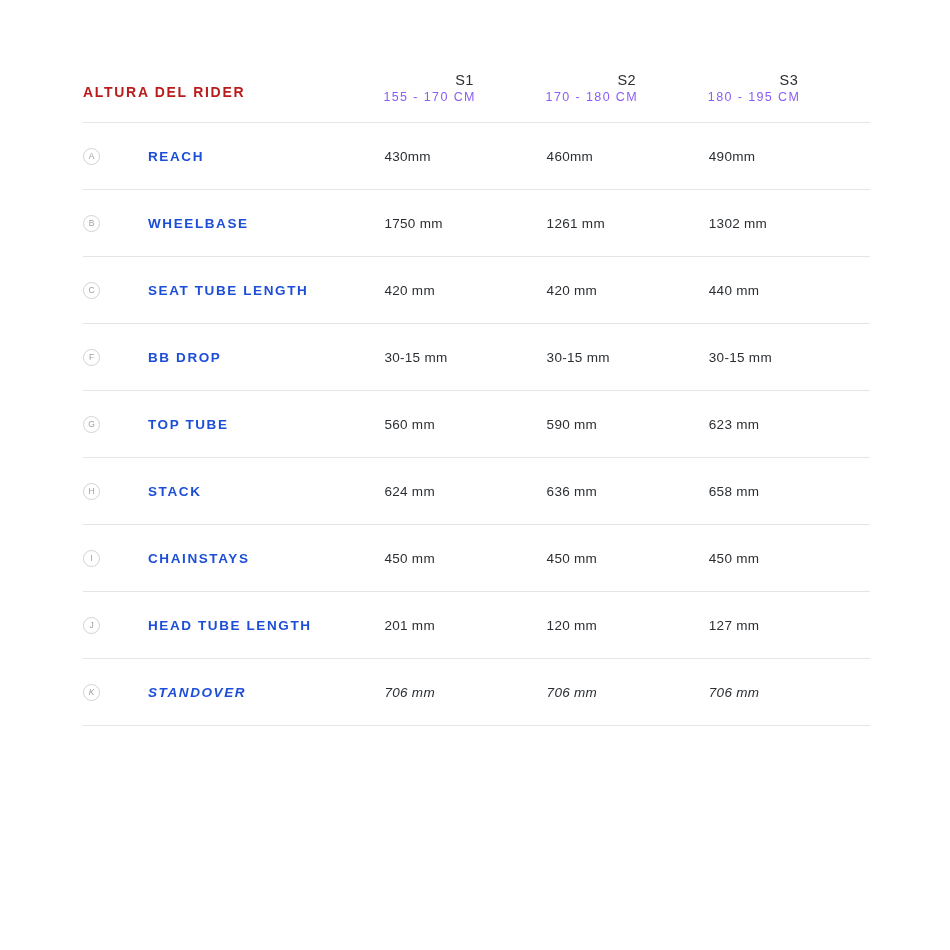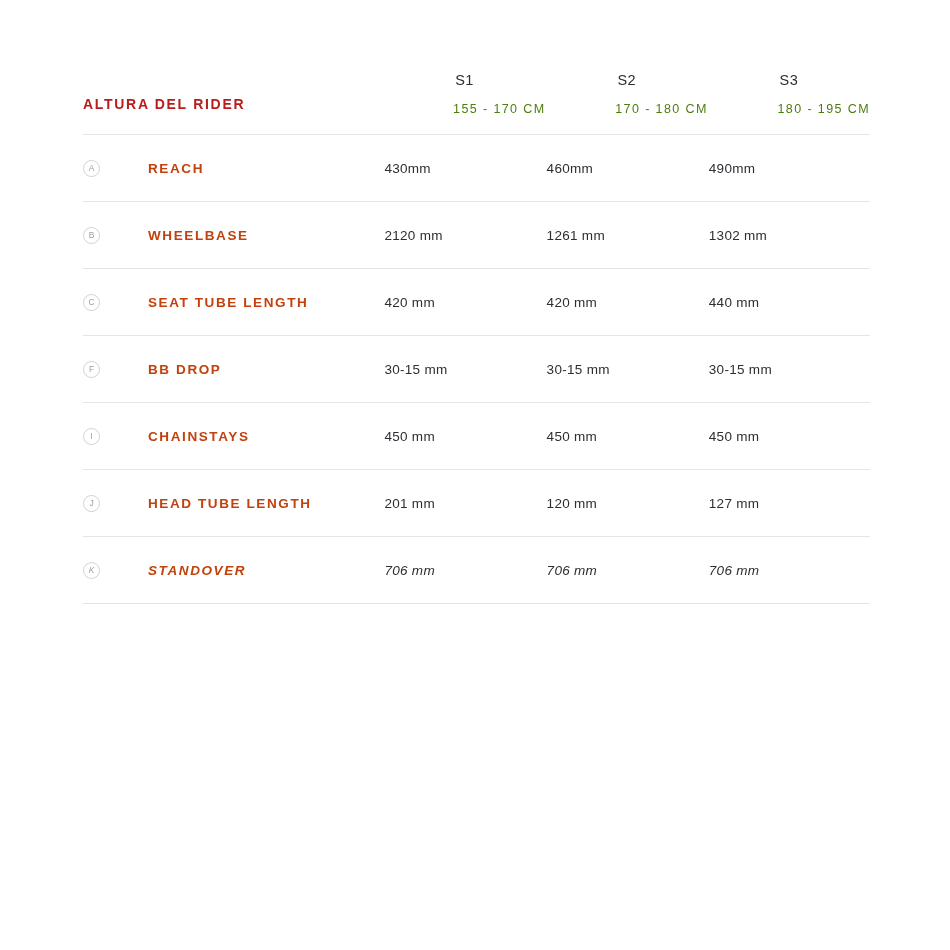--- a/index.html
+++ b/index.html
@@ -44,30 +44,30 @@
     color: #b91c1c;
     text-transform: uppercase;
     padding-bottom: 22px;
     font-weight: bold;
   }
   .size-name {
     display: block;
     font-size: 14.5px;
     color: #2b2f33;
     letter-spacing: 0.4px;
-    margin-bottom: 14px;
+    margin-bottom: 2px;
     text-align: center;
     font-weight: normal;
   }
   .size-range {
     display: block;
     font-size: 12.5px;
-    color: #4d7c0f;
+    color: #8b5cf6;
     letter-spacing: 1.4px;
-    text-align: right;
+    text-align: left;
     text-transform: uppercase;
   }
 
   tbody tr {
     border-top: 1px solid #e3e5e7;
   }
   tbody tr:last-child {
     border-bottom: 1px solid #e3e5e7;
     font-style: italic;
   }
@@ -94,21 +94,21 @@
     vertical-align: middle;
     line-height: 1;
     letter-spacing: 0;
     box-sizing: border-box;
   }
   .label-text {
     display: inline-block;
     vertical-align: middle;
     font-size: 13.5px;
     letter-spacing: 1.6px;
-    color: #c2410c;
+    color: #1d4ed8;
     text-transform: uppercase;
     font-weight: bold;
     padding-left: 36px;
   }
   .value {
     text-align: left;
     font-size: 13.5px;
     color: #2b2f33;
     letter-spacing: 0.3px;
   }
@@ -147,21 +147,21 @@
           <span class="badge">A</span><span class="label-text">REACH</span>
         </td>
         <td class="value">430mm</td>
         <td class="value">460mm</td>
         <td class="value">490mm</td>
       </tr>
       <tr>
         <td class="row-label">
           <span class="badge">B</span><span class="label-text">WHEELBASE</span>
         </td>
-        <td class="value">2120 mm</td>
+        <td class="value">1750 mm</td>
         <td class="value">1261 mm</td>
         <td class="value">1302 mm</td>
       </tr>
       <tr>
         <td class="row-label">
           <span class="badge">C</span><span class="label-text">SEAT TUBE LENGTH</span>
         </td>
         <td class="value">420 mm</td>
         <td class="value">420 mm</td>
         <td class="value">440 mm</td>
@@ -169,20 +169,36 @@
       <tr>
         <td class="row-label">
           <span class="badge">F</span><span class="label-text">BB DROP</span>
         </td>
         <td class="value">30-15 mm</td>
         <td class="value">30-15 mm</td>
         <td class="value">30-15 mm</td>
       </tr>
       <tr>
         <td class="row-label">
+          <span class="badge">G</span><span class="label-text">TOP TUBE</span>
+        </td>
+        <td class="value">560 mm</td>
+        <td class="value">590 mm</td>
+        <td class="value">623 mm</td>
+      </tr>
+      <tr>
+        <td class="row-label">
+          <span class="badge">H</span><span class="label-text">STACK</span>
+        </td>
+        <td class="value">624 mm</td>
+        <td class="value">636 mm</td>
+        <td class="value">658 mm</td>
+      </tr>
+      <tr>
+        <td class="row-label">
           <span class="badge">I</span><span class="label-text">CHAINSTAYS</span>
         </td>
         <td class="value">450 mm</td>
         <td class="value">450 mm</td>
         <td class="value">450 mm</td>
       </tr>
       <tr>
         <td class="row-label">
           <span class="badge">J</span><span class="label-text">HEAD TUBE LENGTH</span>
         </td>

